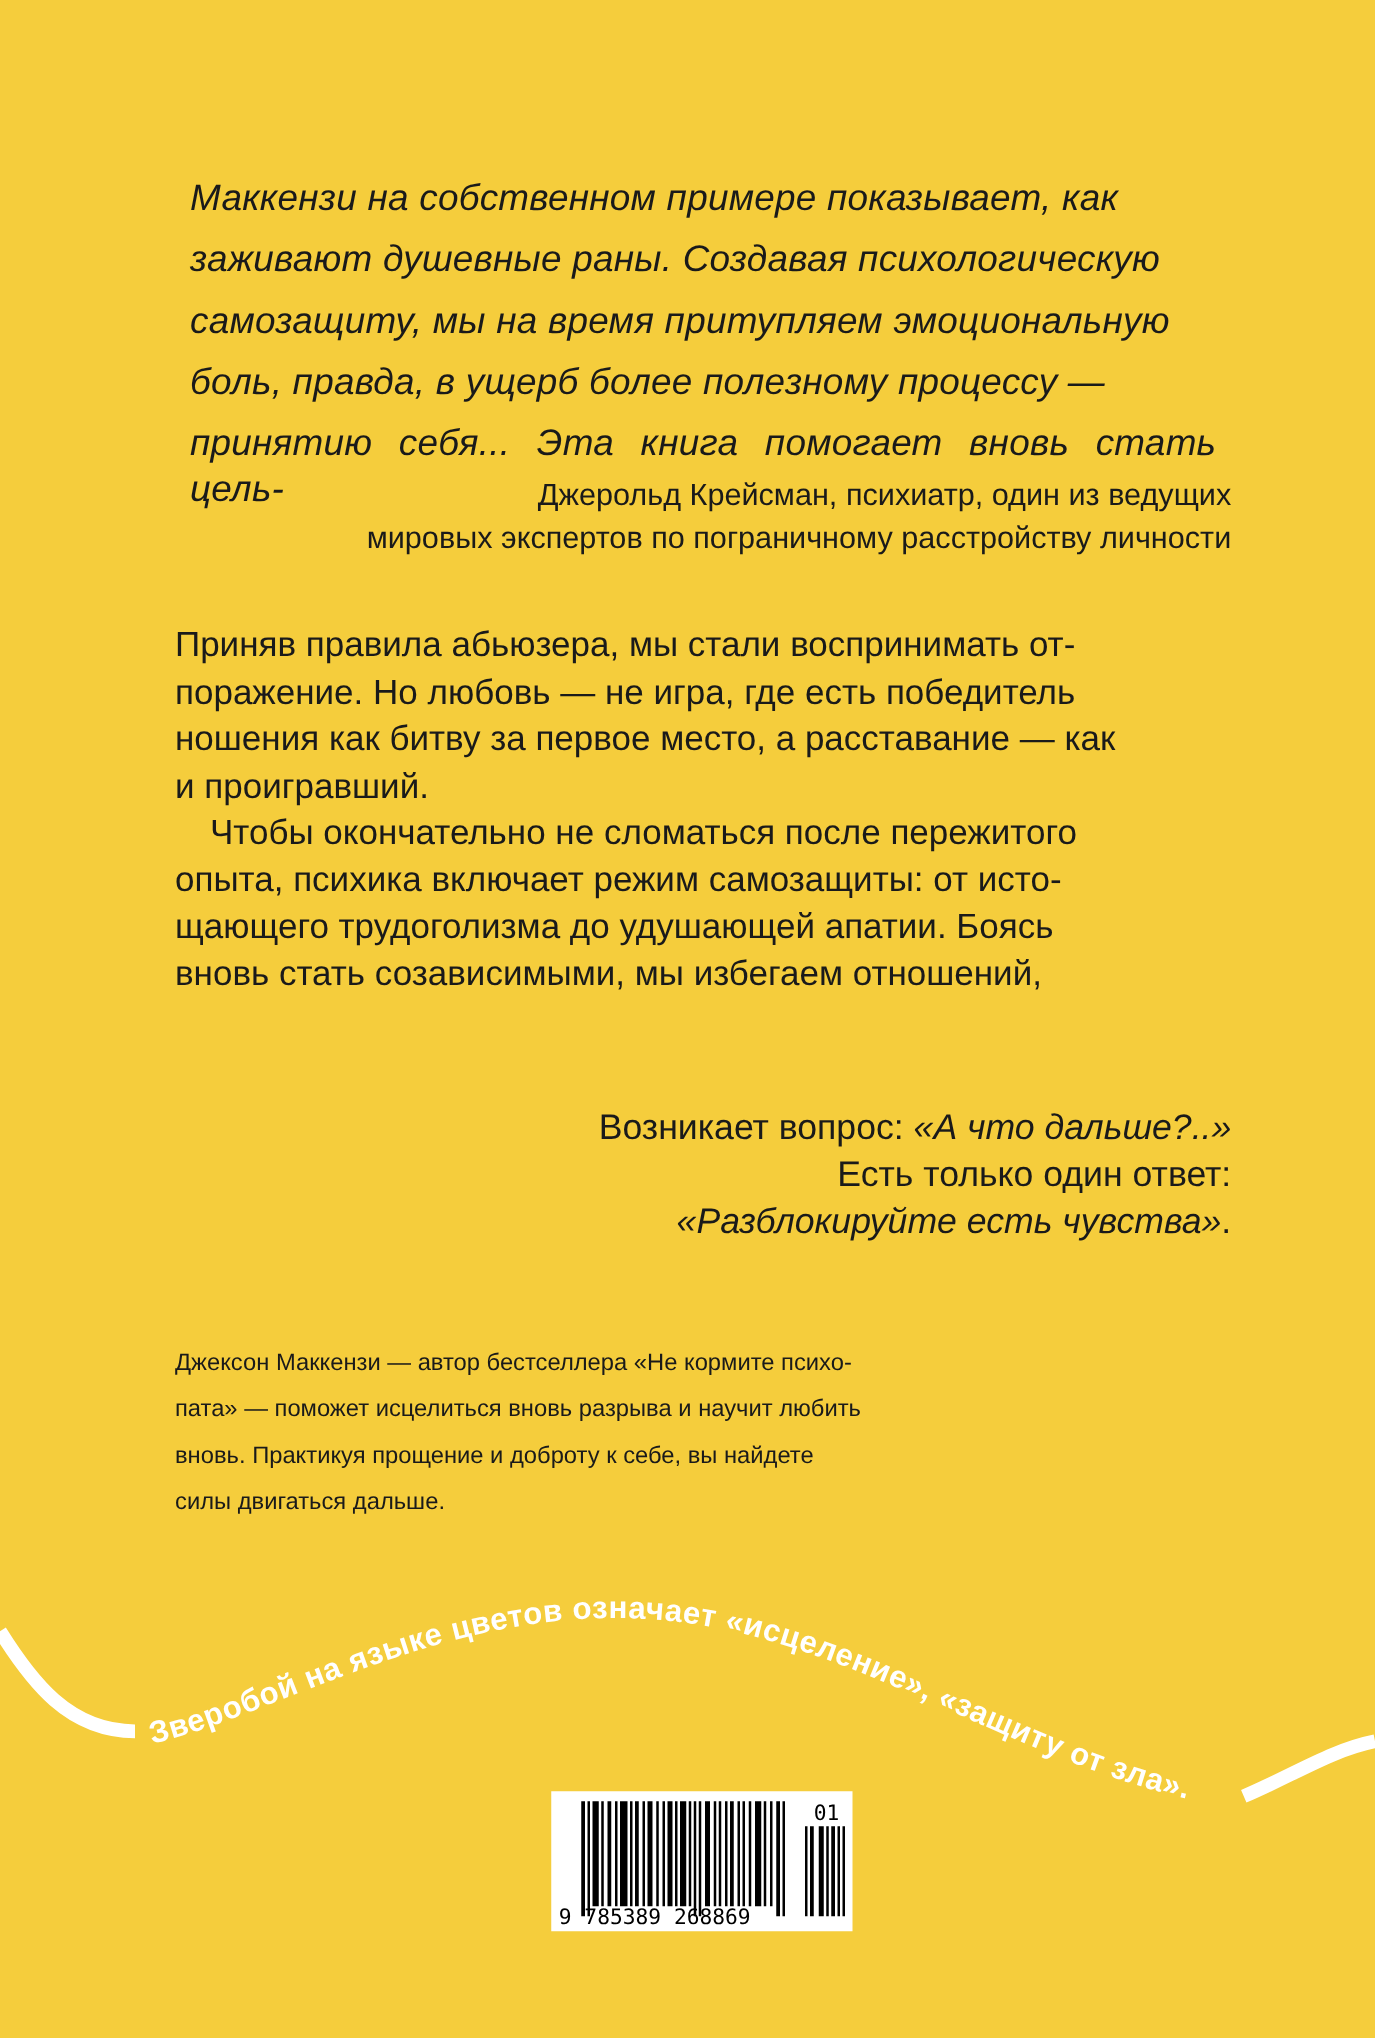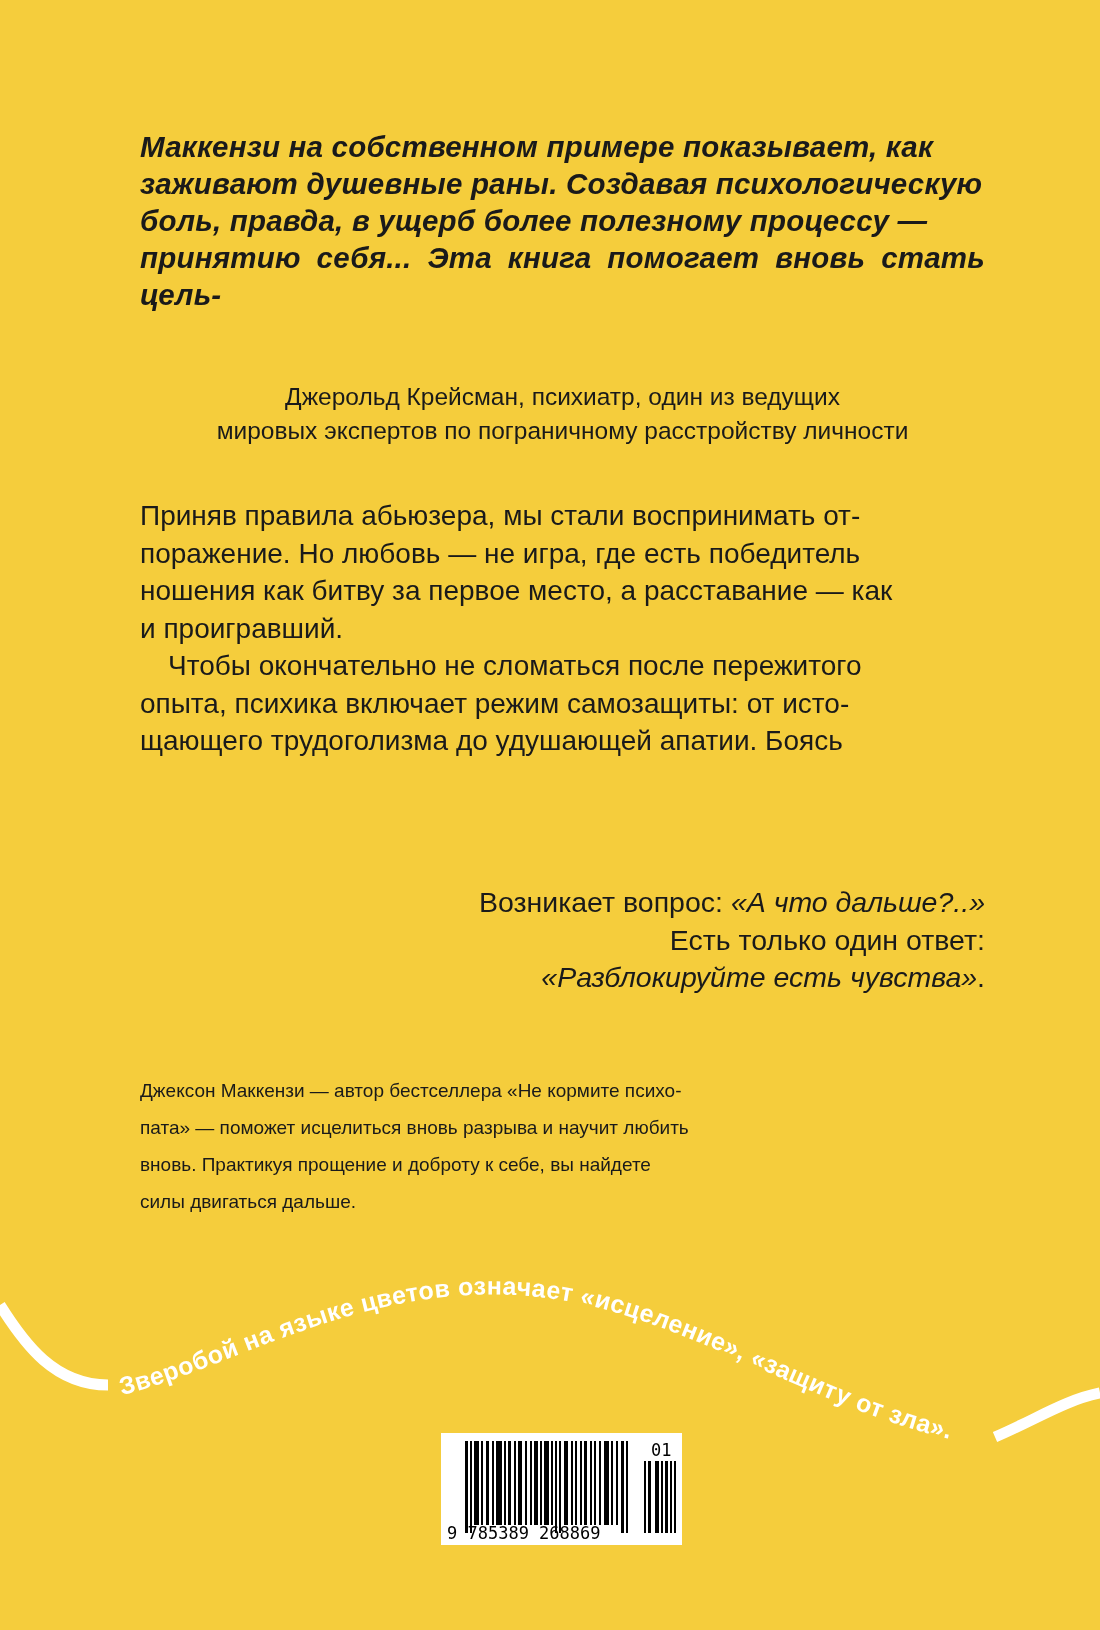--- a/index.html
+++ b/index.html
@@ -15,26 +15,26 @@
 
   .quote {
     top: 128px;
     font-style: italic;
     font-size: 29.5px;
     line-height: 37px;
     text-align: justify;
     text-align-last: left;
     letter-spacing: 0.2px;
   }
-  .quote p { margin: 0; font-weight: bold; }
+  .quote p { margin: 12px; }
   .attribution {
     top: 380px;
     font-size: 24.5px;
     line-height: 34px;
-    text-align: center;
+    text-align: right;
   }
   .attribution p { margin: 0; }
 
   .body {
     top: 497px;
     font-size: 28px;
     line-height: 37.5px;
     text-align: justify;
     text-align-last: left;
   }
@@ -82,37 +82,39 @@
   }
 </style>
 </head>
 <body>
 
 <div class="page">
 
   <div class="col quote">
     <p>Маккензи на собственном примере показывает, как</p>
     <p>заживают душевные раны. Создавая психологическую</p>
+    <p>самозащиту, мы на время притупляем эмоциональную</p>
     <p>боль, правда, в ущерб более полезному процессу —</p>
     <p>принятию себя... Эта книга помогает вновь стать цель-</p>
   </div>
 
   <div class="col attribution">
     <p>Джерольд Крейсман, психиатр, один из ведущих</p>
     <p>мировых экспертов по пограничному расстройству личности</p>
   </div>
 
   <div class="col body">
     <p>Приняв правила абьюзера, мы стали воспринимать от-</p>
     <p>поражение. Но любовь — не игра, где есть победитель</p>
     <p>ношения как битву за первое место, а расставание — как</p>
     <p>и проигравший.</p>
     <p class="indent">Чтобы окончательно не сломаться после пережитого</p>
     <p>опыта, психика включает режим самозащиты: от исто-</p>
     <p>щающего трудоголизма до удушающей апатии. Боясь</p>
+    <p>вновь стать созависимыми, мы избегаем отношений,</p>
   </div>
 
   <div class="col callout">
     <p><span>Возникает вопрос: </span><em>«А что дальше?..»</em></p>
     <p>Есть только один ответ:</p>
     <p><em>«Разблокируйте есть чувства»</em><span>.</span></p>
   </div>
 
   <div class="col about">
     <p>Джексон Маккензи — автор бестселлера «Не кормите психо-</p>

